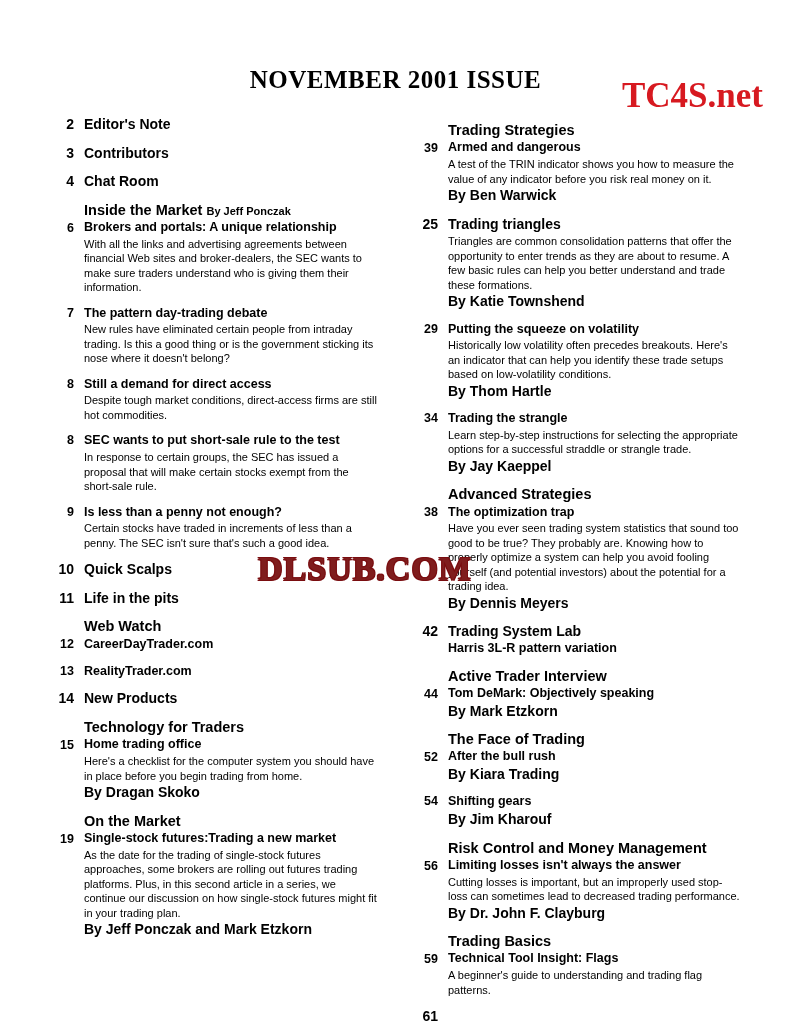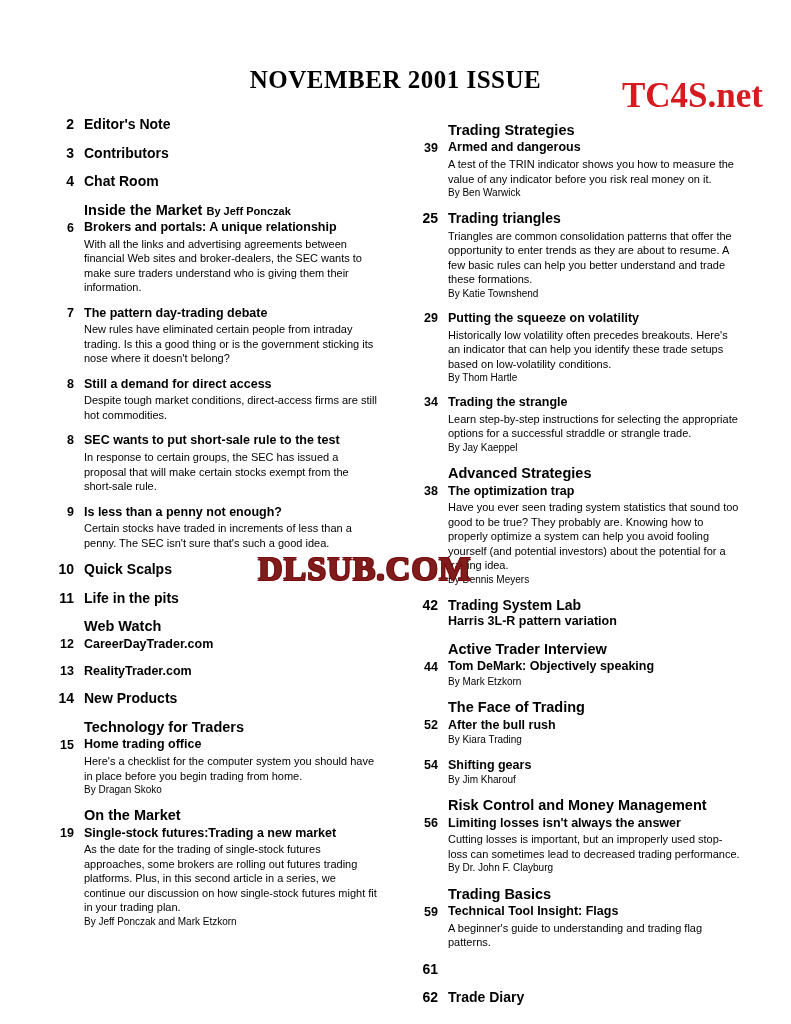--- a/index.html
+++ b/index.html
@@ -110,22 +110,23 @@
   .title.big {
     font-size: 14px;
     font-weight: bold;
   }
   .desc {
     font-size: 11px;
     line-height: 1.32;
     margin-top: 1px;
   }
   .byline {
-    font-size: 10px;
+    font-size: 14px;
     line-height: 1.32;
+    font-weight: bold;
   }
 </style>
 </head>
 <body>
 
 <div class="page">
 
   <div class="wm-top">TC4S.net</div>
 
   <div class="issue-title">NOVEMBER 2001 ISSUE</div>

